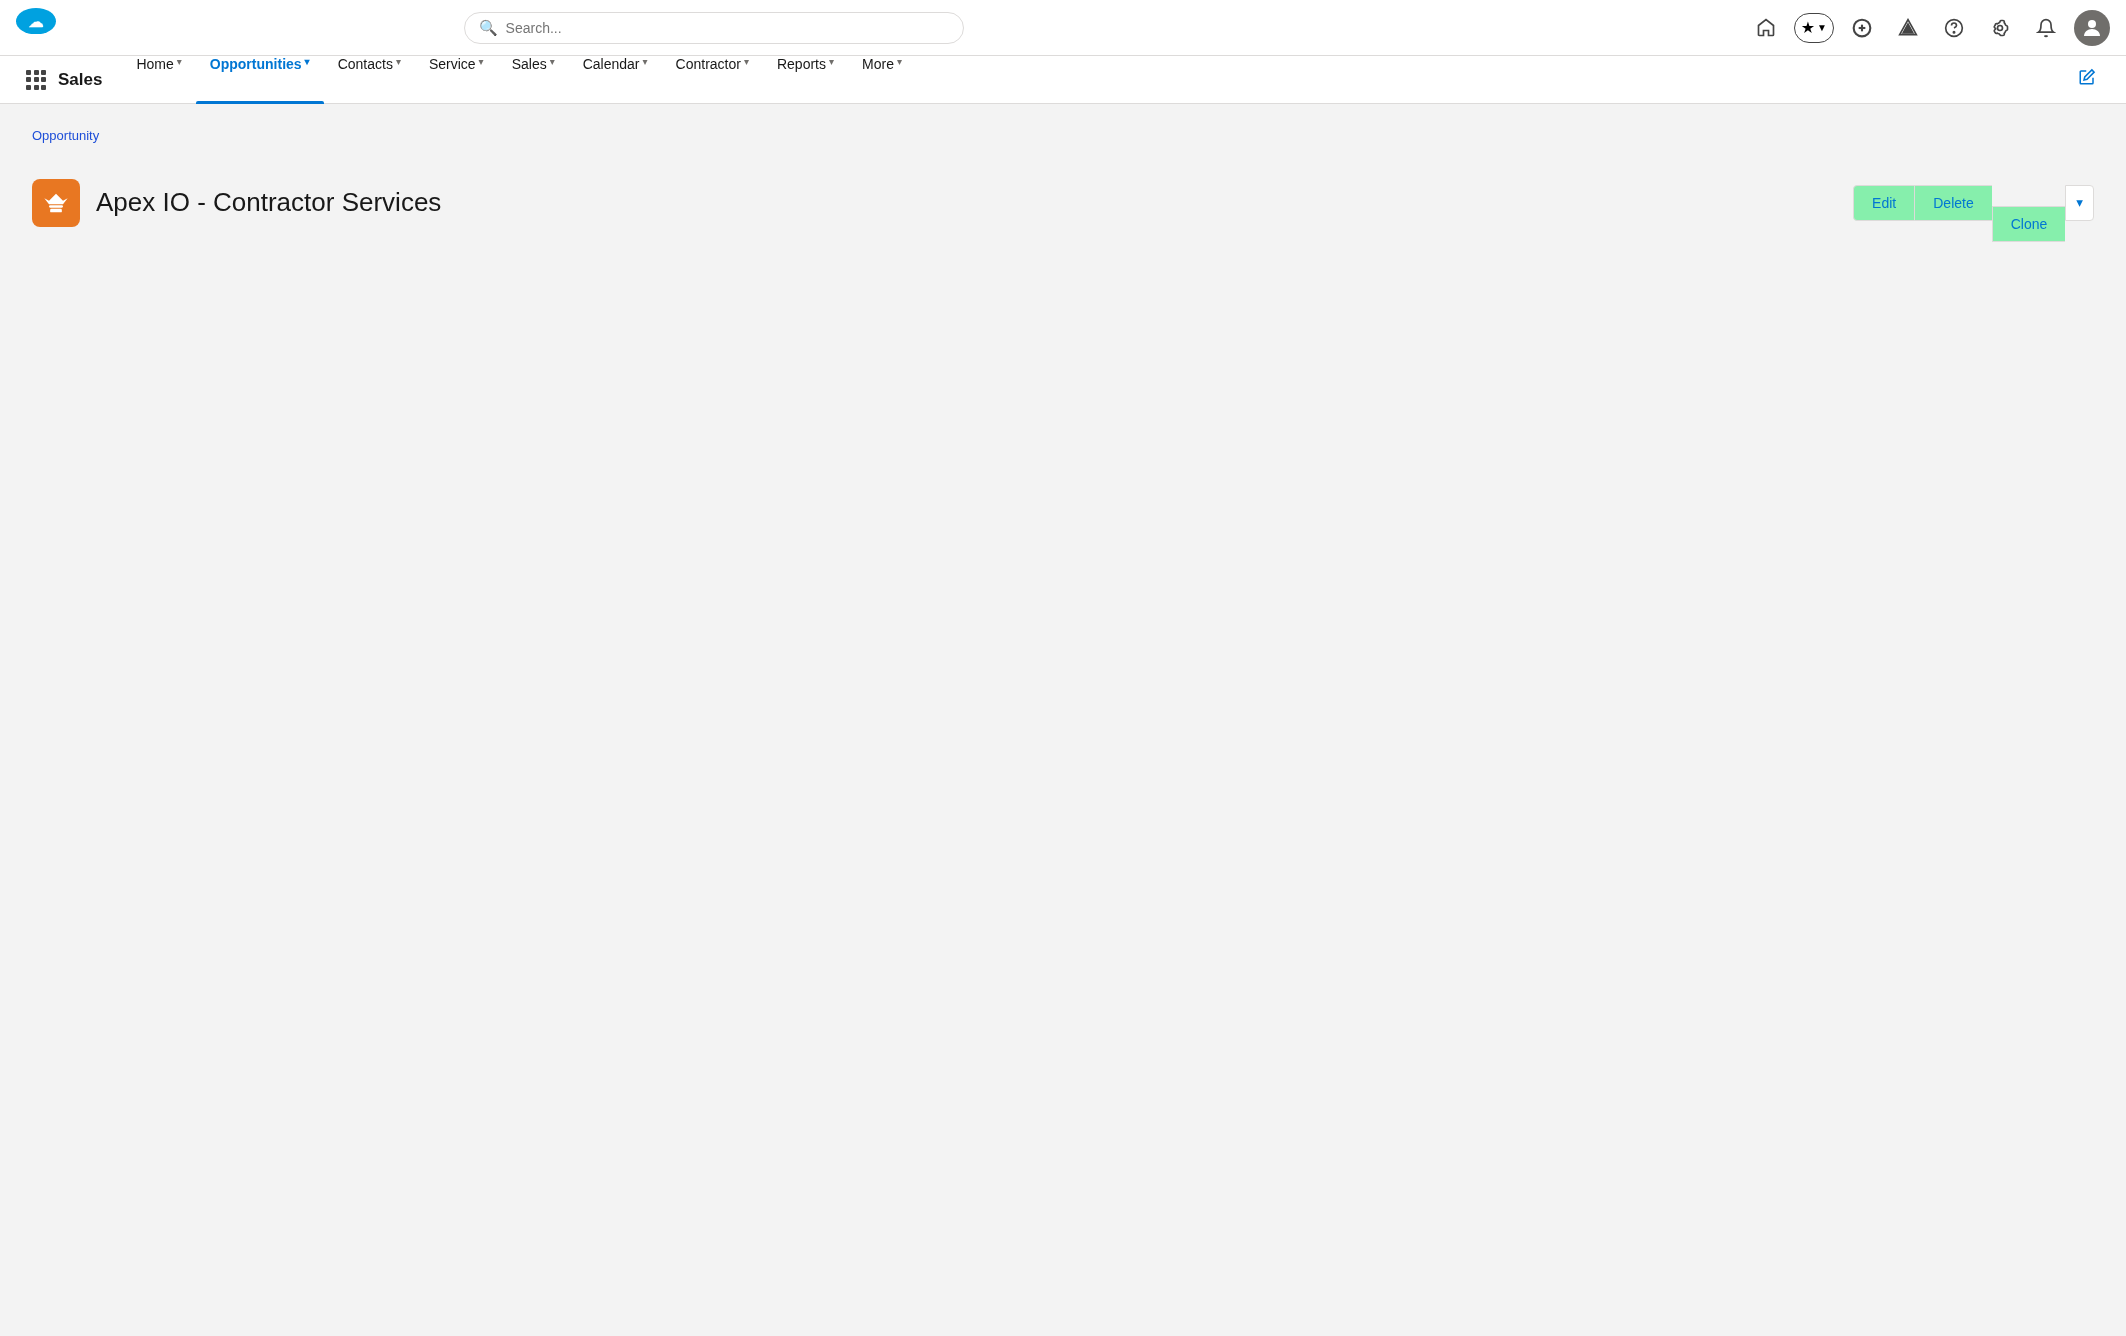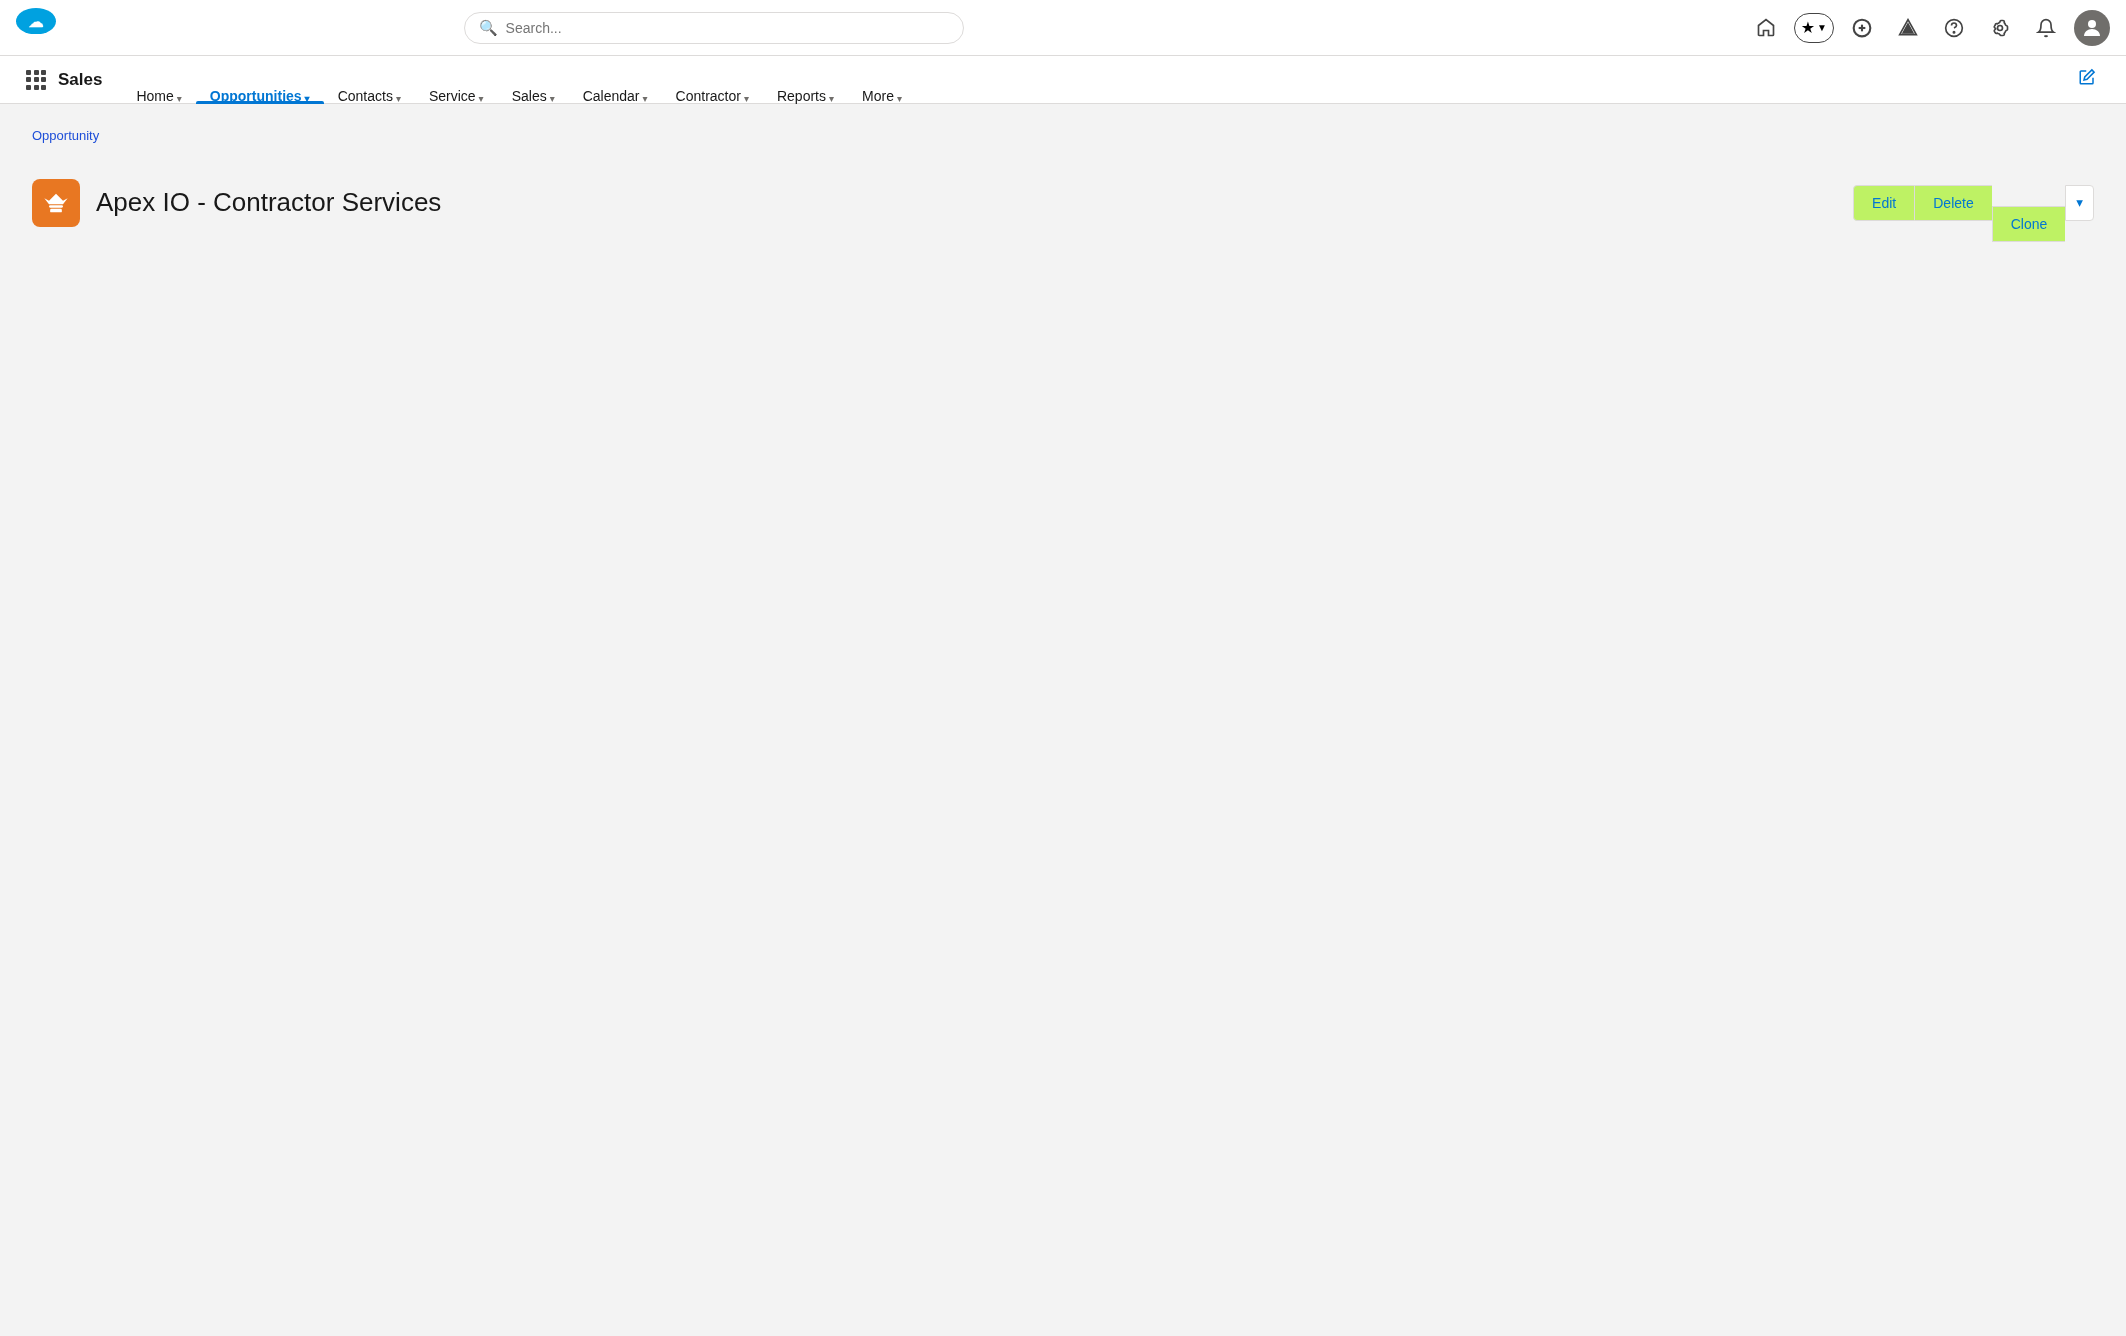--- a/index.html
+++ b/index.html
@@ -125,21 +125,21 @@
       white-space: nowrap;
     }
     .nav-items {
       display: flex;
       align-items: center;
       gap: 0;
       flex: 1;
     }
     .nav-item {
       display: flex;
-      align-items: flex-end;
+      align-items: flex-start;
       gap: 3px;
       padding: 0 14px;
       height: 48px;
       cursor: pointer;
       font-size: 14px;
       color: #181818;
       border: none;
       background: none;
       white-space: nowrap;
       position: relative;
@@ -204,21 +204,21 @@
       color: #181818;
     }
     .record-actions {
       margin-left: auto;
       display: flex;
       align-items: center;
       gap: 0;
     }
     .action-btn {
       border: 1px solid #dddbda;
-      background: #bef264;
+      background: #86efac;
       cursor: pointer;
       font-size: 14px;
       padding: 8px 18px;
       color: #0176d3;
       font-weight: 500;
       height: 36px;
       display: flex;
       align-items: center;
     }
     .action-btn:first-child { border-radius: 4px 0 0 4px; }

